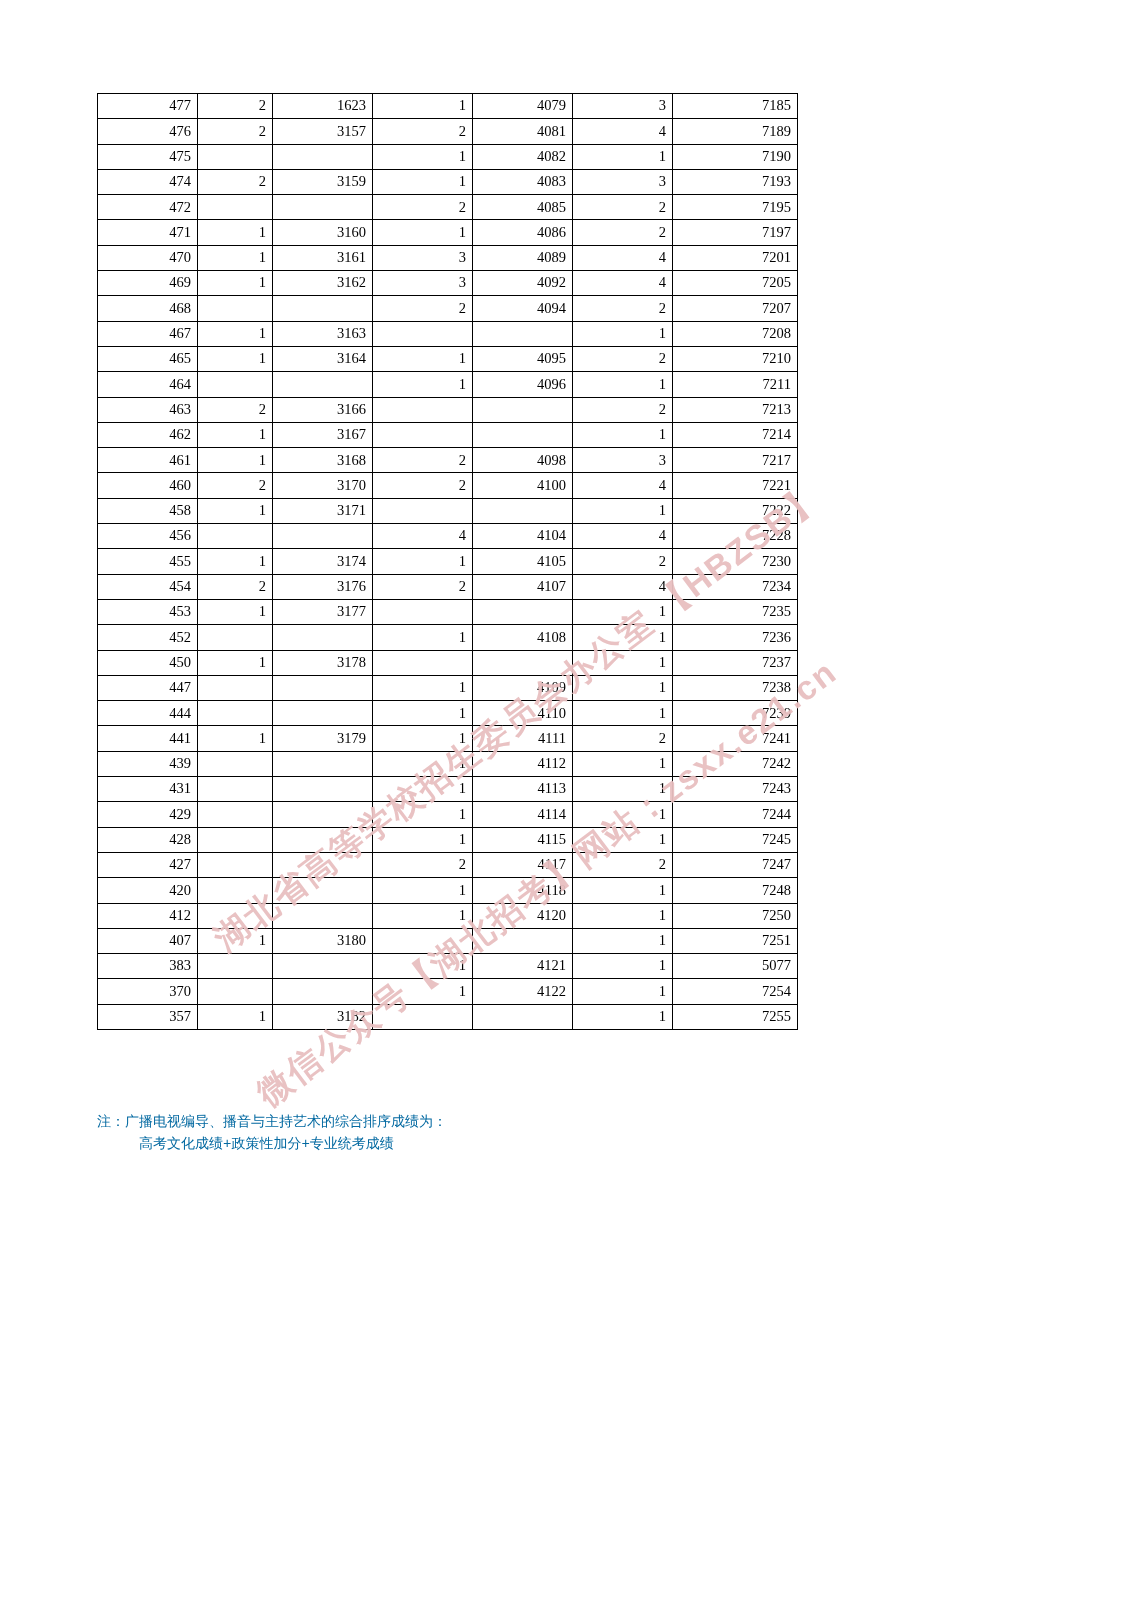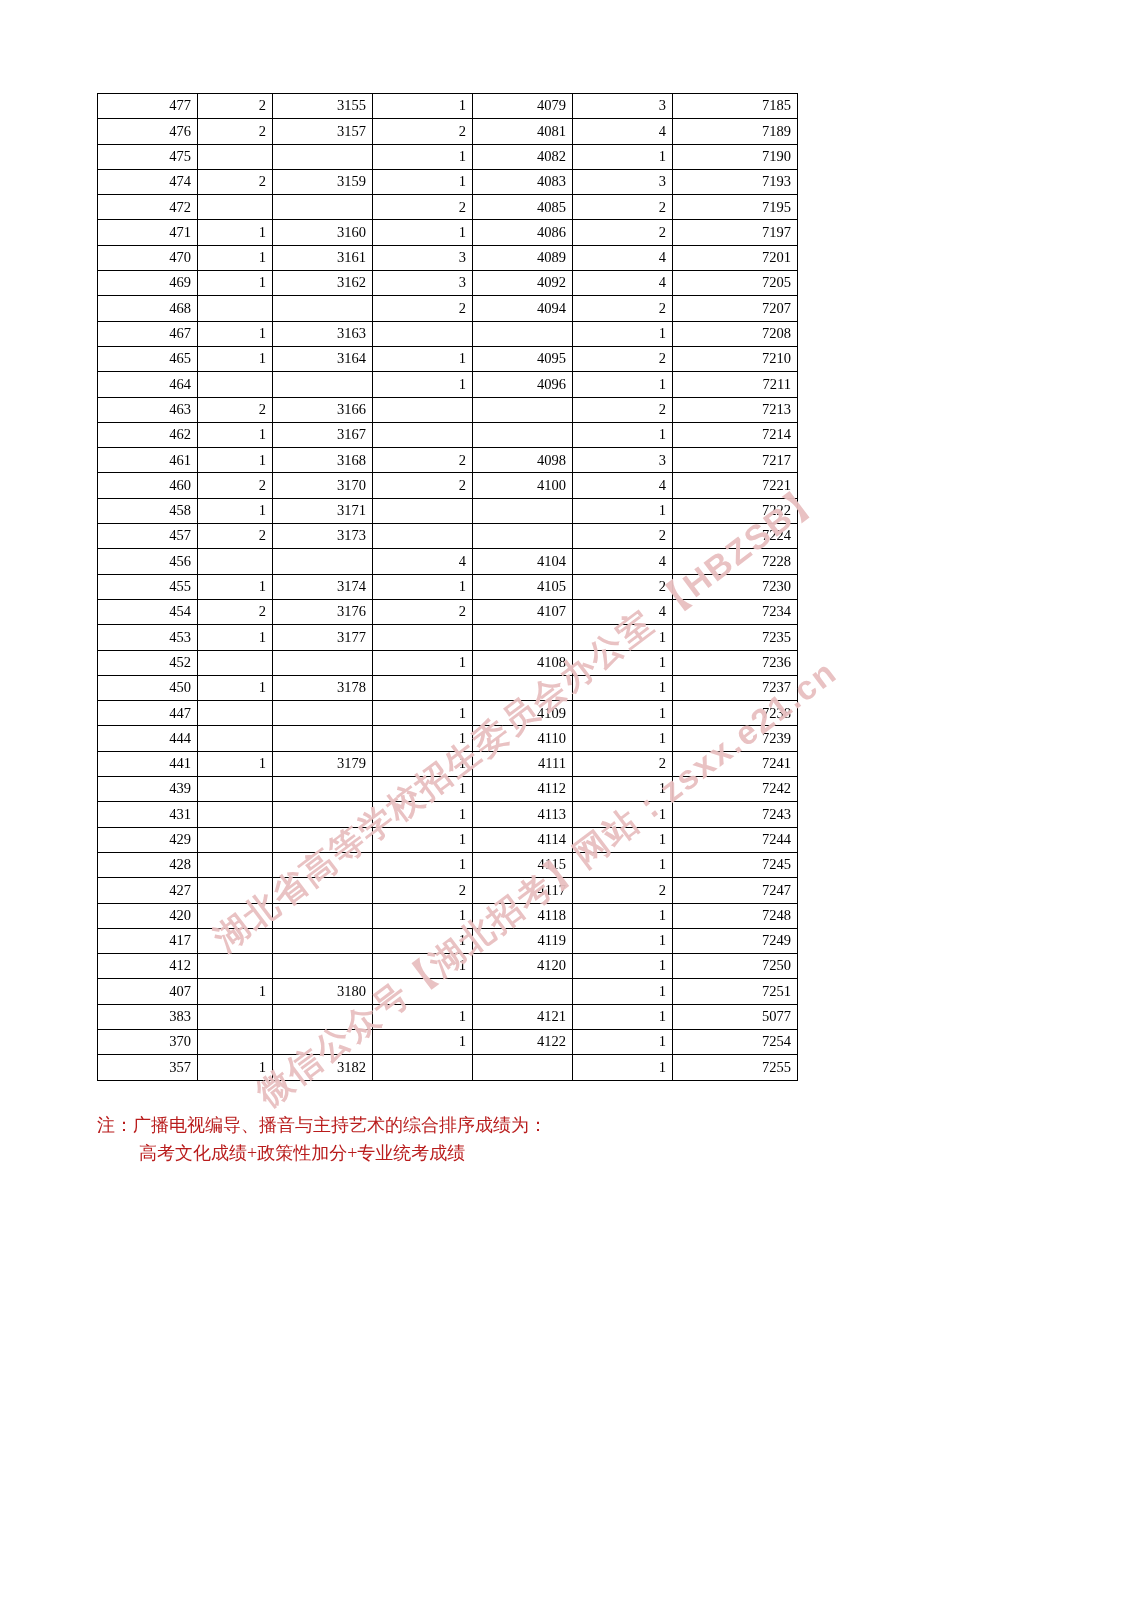--- a/index.html
+++ b/index.html
@@ -47,24 +47,24 @@
   .col-rank    { width: 100px; }
   .col-cnt2    { width: 100px; }
   .col-rank2   { width: 100px; }
   .col-cnt3    { width: 100px; }
   .col-rank3   { width: 125px; }
 
   .note {
     position: absolute;
     left: 97px;
     top: 1112px;
-    font-size: 18px;
+    font-size: 14px;
     line-height: 1.55;
-    font-family: Liberation Serif, serif;
-    color: #b91c1c;
+    font-family: Liberation Mono, monospace;
+    color: #0369a1;
     white-space: nowrap;
   }
   .note .line2 {
     padding-left: 42px;
   }
 
   
   .wm {
     position: absolute;
     color: #e8bfc0;
@@ -104,21 +104,21 @@
         <col class="col-rank">
         <col class="col-cnt2">
         <col class="col-rank2">
         <col class="col-cnt3">
         <col class="col-rank3">
       </colgroup>
       <tbody id="table-body">
           <tr>
             <td>477</td>
             <td>2</td>
-            <td>3155</td>
+            <td>1623</td>
             <td>1</td>
             <td>4079</td>
             <td>3</td>
             <td>7185</td>
           </tr>
           <tr>
             <td>476</td>
             <td>2</td>
             <td>3157</td>
             <td>2</td>
@@ -255,29 +255,20 @@
           <tr>
             <td>458</td>
             <td>1</td>
             <td>3171</td>
             <td></td>
             <td></td>
             <td>1</td>
             <td>7222</td>
           </tr>
           <tr>
-            <td>457</td>
-            <td>2</td>
-            <td>3173</td>
-            <td></td>
-            <td></td>
-            <td>2</td>
-            <td>7224</td>
-          </tr>
-          <tr>
             <td>456</td>
             <td></td>
             <td></td>
             <td>4</td>
             <td>4104</td>
             <td>4</td>
             <td>7228</td>
           </tr>
           <tr>
             <td>455</td>
@@ -397,29 +388,20 @@
             <td>7247</td>
           </tr>
           <tr>
             <td>420</td>
             <td></td>
             <td></td>
             <td>1</td>
             <td>4118</td>
             <td>1</td>
             <td>7248</td>
-          </tr>
-          <tr>
-            <td>417</td>
-            <td></td>
-            <td></td>
-            <td>1</td>
-            <td>4119</td>
-            <td>1</td>
-            <td>7249</td>
           </tr>
           <tr>
             <td>412</td>
             <td></td>
             <td></td>
             <td>1</td>
             <td>4120</td>
             <td>1</td>
             <td>7250</td>
           </tr>

